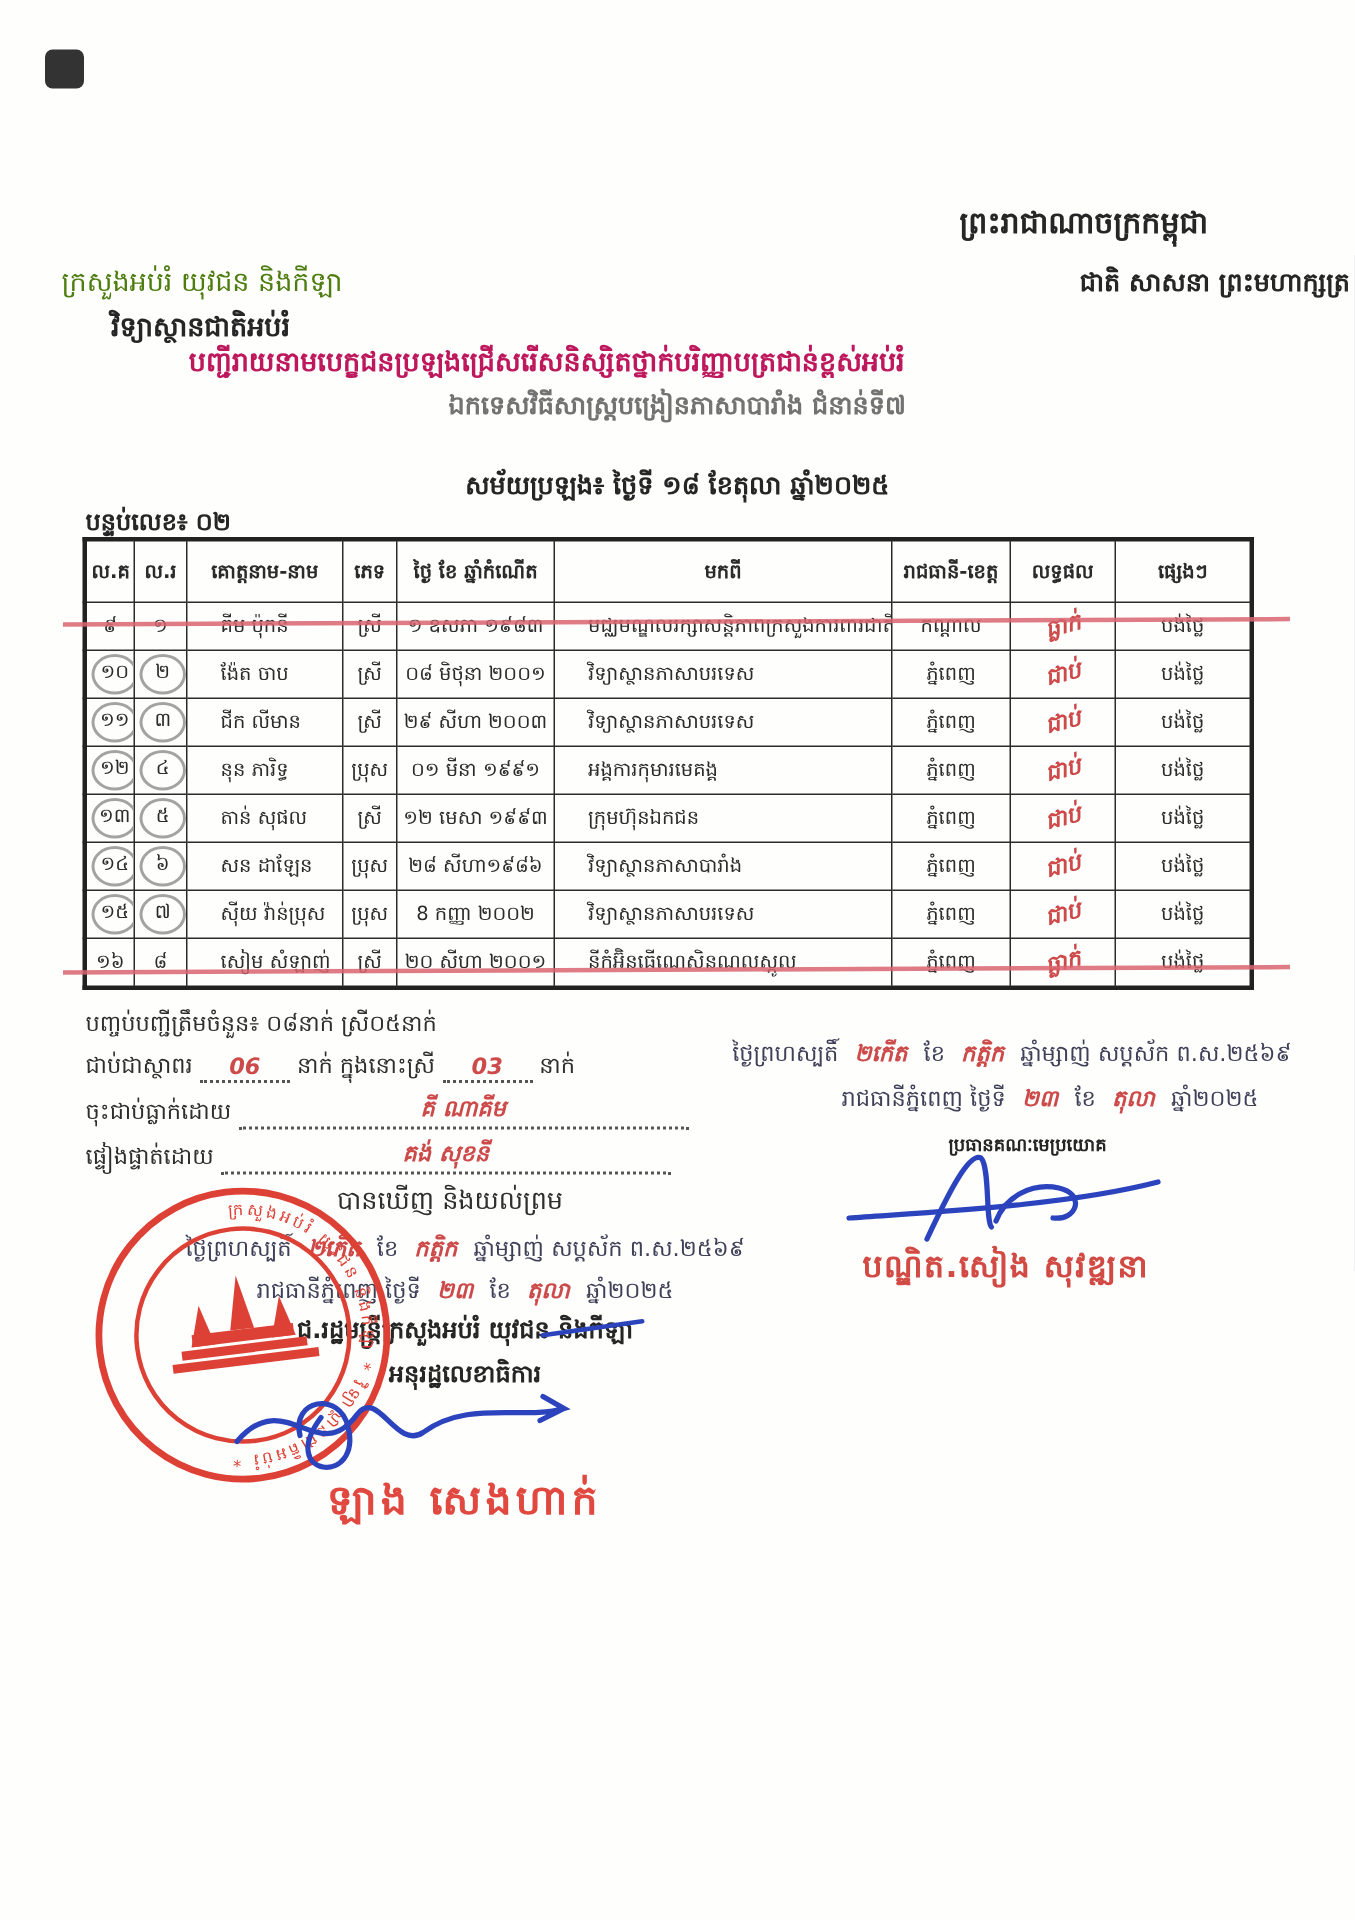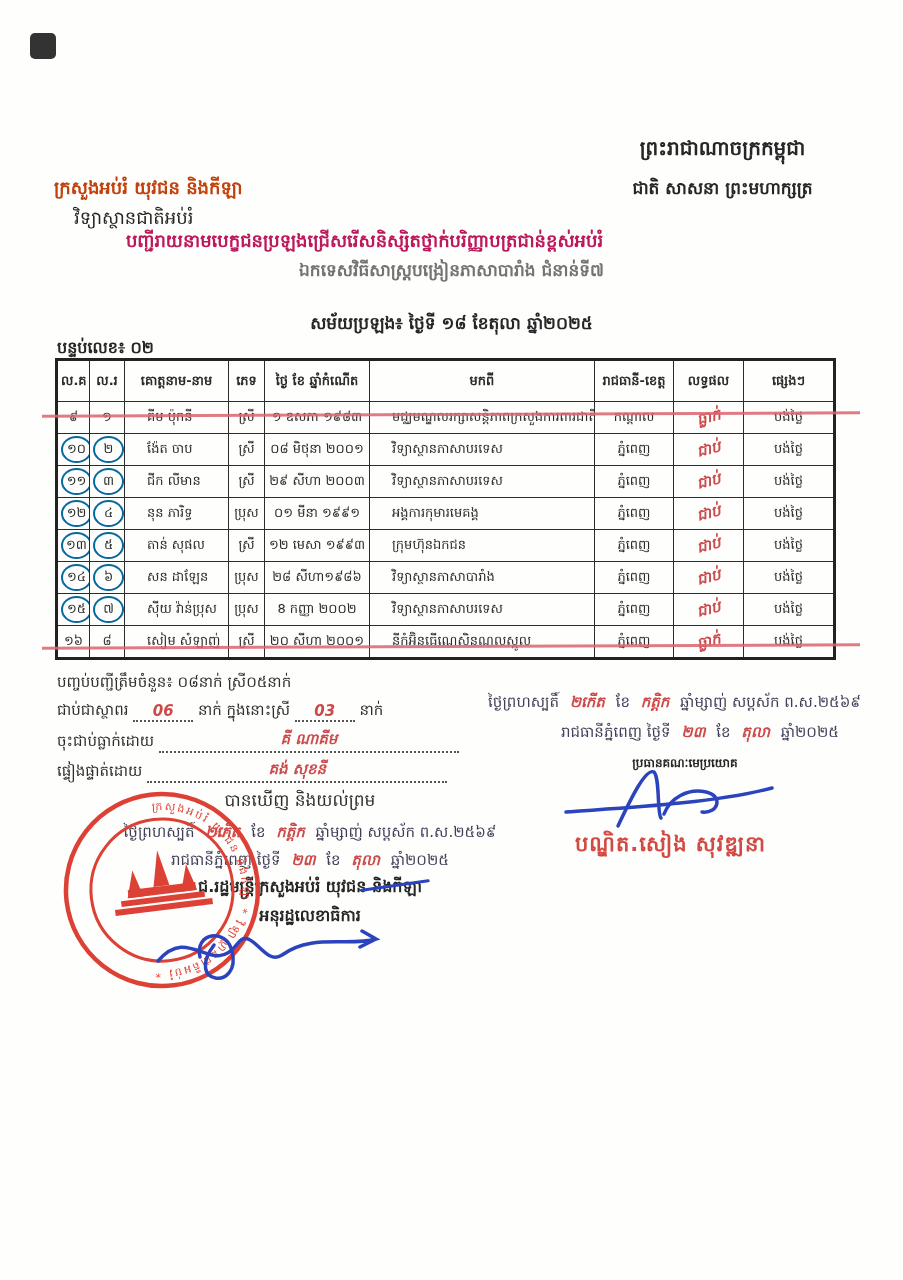--- a/index.html
+++ b/index.html
@@ -3,38 +3,38 @@
 <meta charset="utf-8">
 <style>
   html,body{margin:0;padding:0;background:#e8e8e8;}
   .page{position:relative;width:903px;height:1280px;margin:0 auto;background:#fefefdf5;background:#fefefd;
         font-family:"DejaVu Sans","Liberation Sans",sans-serif;color:#2e2e2e;overflow:hidden;}
   .abs{position:absolute;}
   .nowrap{white-space:nowrap;}
 
   
   .kingdom{top:135px;left:545px;width:355px;font-size:20px;text-align:center;font-weight:bold;color:#262626;}
-  .motto{top:177px;left:545px;width:355px;font-size:17px;text-align:center;font-weight:bold;color:#262626;}
-  .ministry{top:176px;left:54px;font-size:18px;font-weight:bold;color:#c2410c;}
-  .institute{top:206px;left:74px;font-size:18px;font-weight:normal;color:#262626;}
+  .motto{top:177px;left:545px;width:355px;font-size:17px;text-align:right;font-weight:bold;color:#262626;}
+  .ministry{top:176px;left:41px;font-size:18px;font-weight:normal;color:#4d7c0f;}
+  .institute{top:206px;left:74px;font-size:18px;font-weight:bold;color:#262626;}
   .title1{top:229px;left:0;width:729px;font-size:18px;text-align:center;font-weight:bold;color:#be185d;}
   .title2{top:259px;left:0;width:903px;font-size:17px;text-align:center;font-weight:bold;color:#737373;}
   .title3{top:286px;left:0;width:903px;font-size:17px;text-align:center;font-weight:bold;color:#262626;}
   .title4{top:312px;left:0;width:903px;font-size:17px;text-align:center;font-weight:bold;color:#262626;}
   .room{top:337px;left:57px;font-size:16px;font-weight:bold;color:#262626;}
   .corner-square{top:33px;left:30px;width:26px;height:26px;background:#333;border-radius:5px;}
 
   
   .doc-table{position:absolute;left:55px;top:358px;width:778px;border-collapse:collapse;table-layout:fixed;
              font-size:13px;color:#2b2b2b;border:3px solid #222;}
   .doc-table th,.doc-table td{border:1.6px solid #2b2b2b;padding:0 3px;text-align:center;overflow:hidden;white-space:nowrap;}
   .doc-table th{font-size:13px;font-weight:bold;height:40px;}
   .doc-table td{height:31px;}
   .doc-table td.left{text-align:left;padding-left:22px;}
-  .circ{display:inline-block;border:2px solid #0369a1;border-radius:50%;min-width:23px;height:23px;line-height:21px;padding:0 2px;text-align:center;}
+  .circ{display:inline-block;border:2px solid #a3a3a3;border-radius:50%;min-width:23px;height:23px;line-height:21px;padding:0 2px;text-align:center;}
   .hw-result{display:inline-block;color:#cd4a4a;font-weight:bold;font-size:15px;transform:rotate(-14deg);font-style:italic;}
   .strike-line{height:3px;background:#d8646e;left:42px;width:818px;transform:rotate(-0.25deg);opacity:.85;}
   .strike-row1{top:413px;}
   .strike-row8{top:645px;}
 
   
   .sum1{top:672px;left:57px;font-size:15px;color:#2e2e2e;}
   .sum2{top:700px;left:57px;font-size:15px;color:#2e2e2e;}
   .sum3{top:729px;left:57px;font-size:15px;color:#2e2e2e;}
   .sum4{top:759px;left:57px;font-size:15px;color:#2e2e2e;}
@@ -274,14 +274,15 @@
         <rect x="-42" y="4" width="84" height="6"></rect>
         <rect x="-49" y="12" width="98" height="6"></rect>
       </g>
     </svg>
   </div>
 
   <svg class="abs sig-left" width="240" height="72" viewBox="0 0 240 72">
     <path d="M8 46 C40 8 62 64 88 28 C102 10 114 52 132 40 C162 18 198 32 226 24 L212 16 M226 24 L210 32" stroke="#2b43bd" stroke-width="3.5" fill="none" stroke-linecap="round"></path>
     <path d="M64 30 C34 70 92 76 82 36 C76 12 44 18 50 42" stroke="#2b43bd" stroke-width="3.5" fill="none" stroke-linecap="round"></path>
   </svg>
+  <div class="abs name-left nowrap">ឡាង សេងហាក់</div>
 
 </div>
 
 </body></html>

